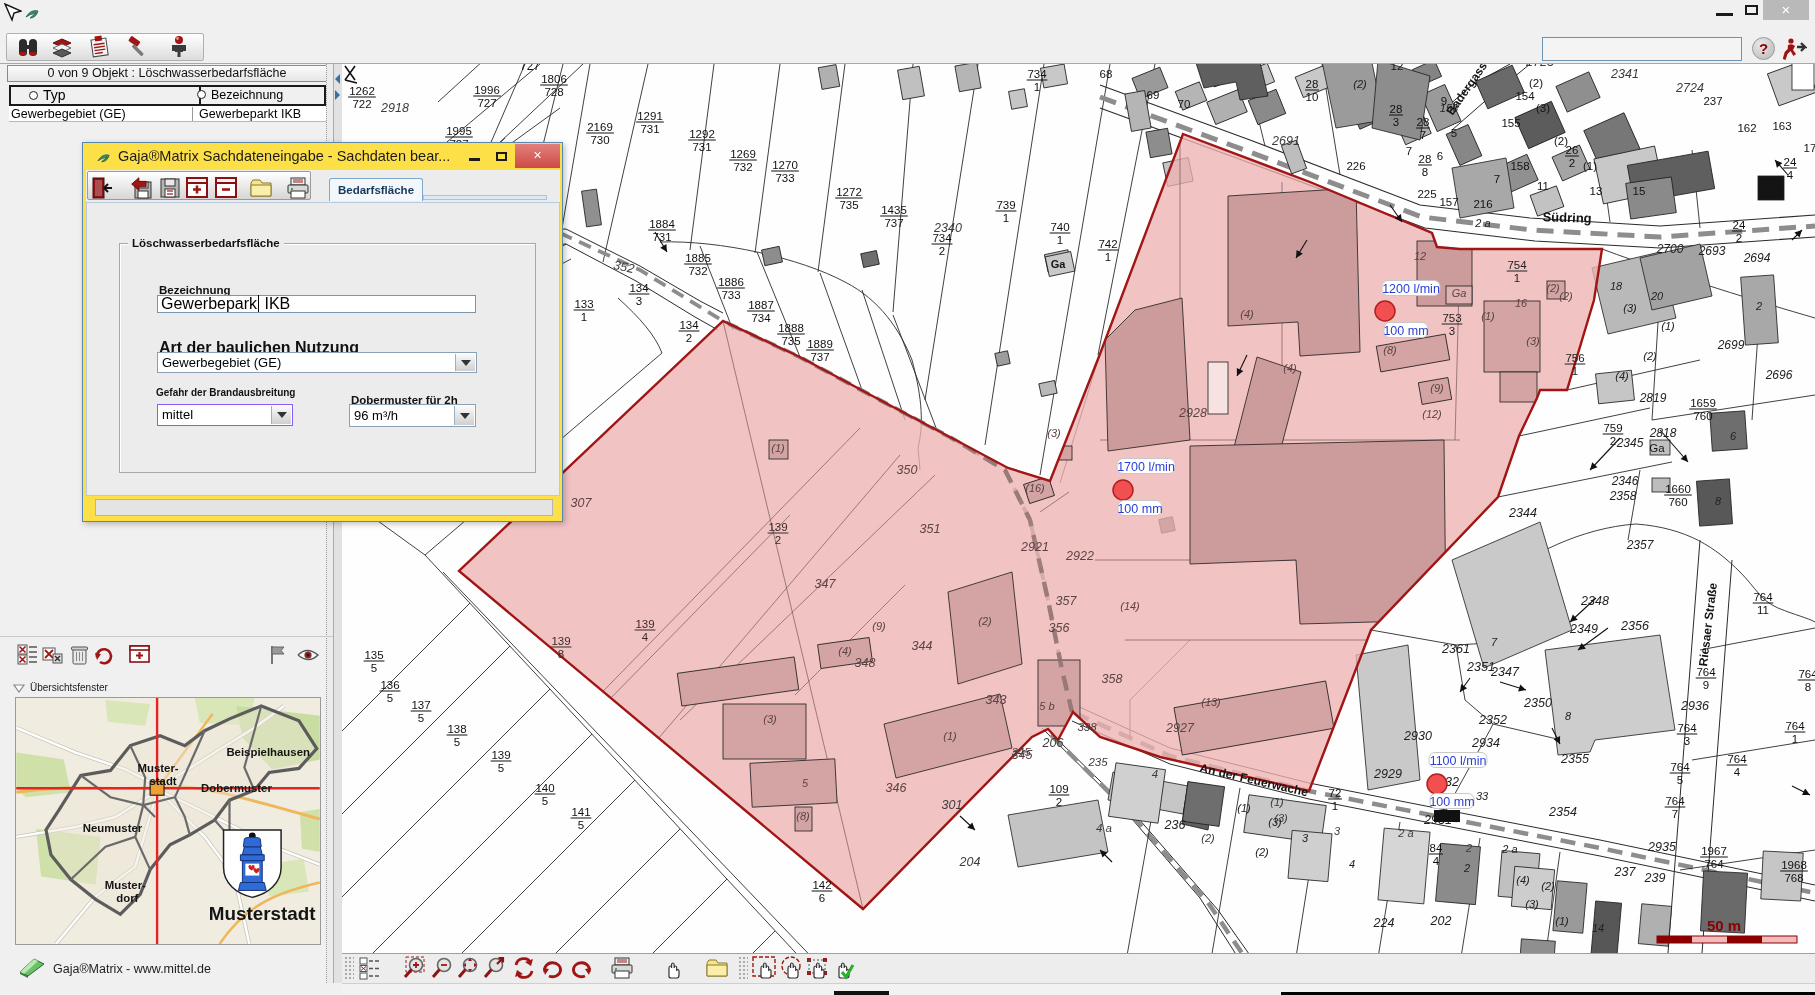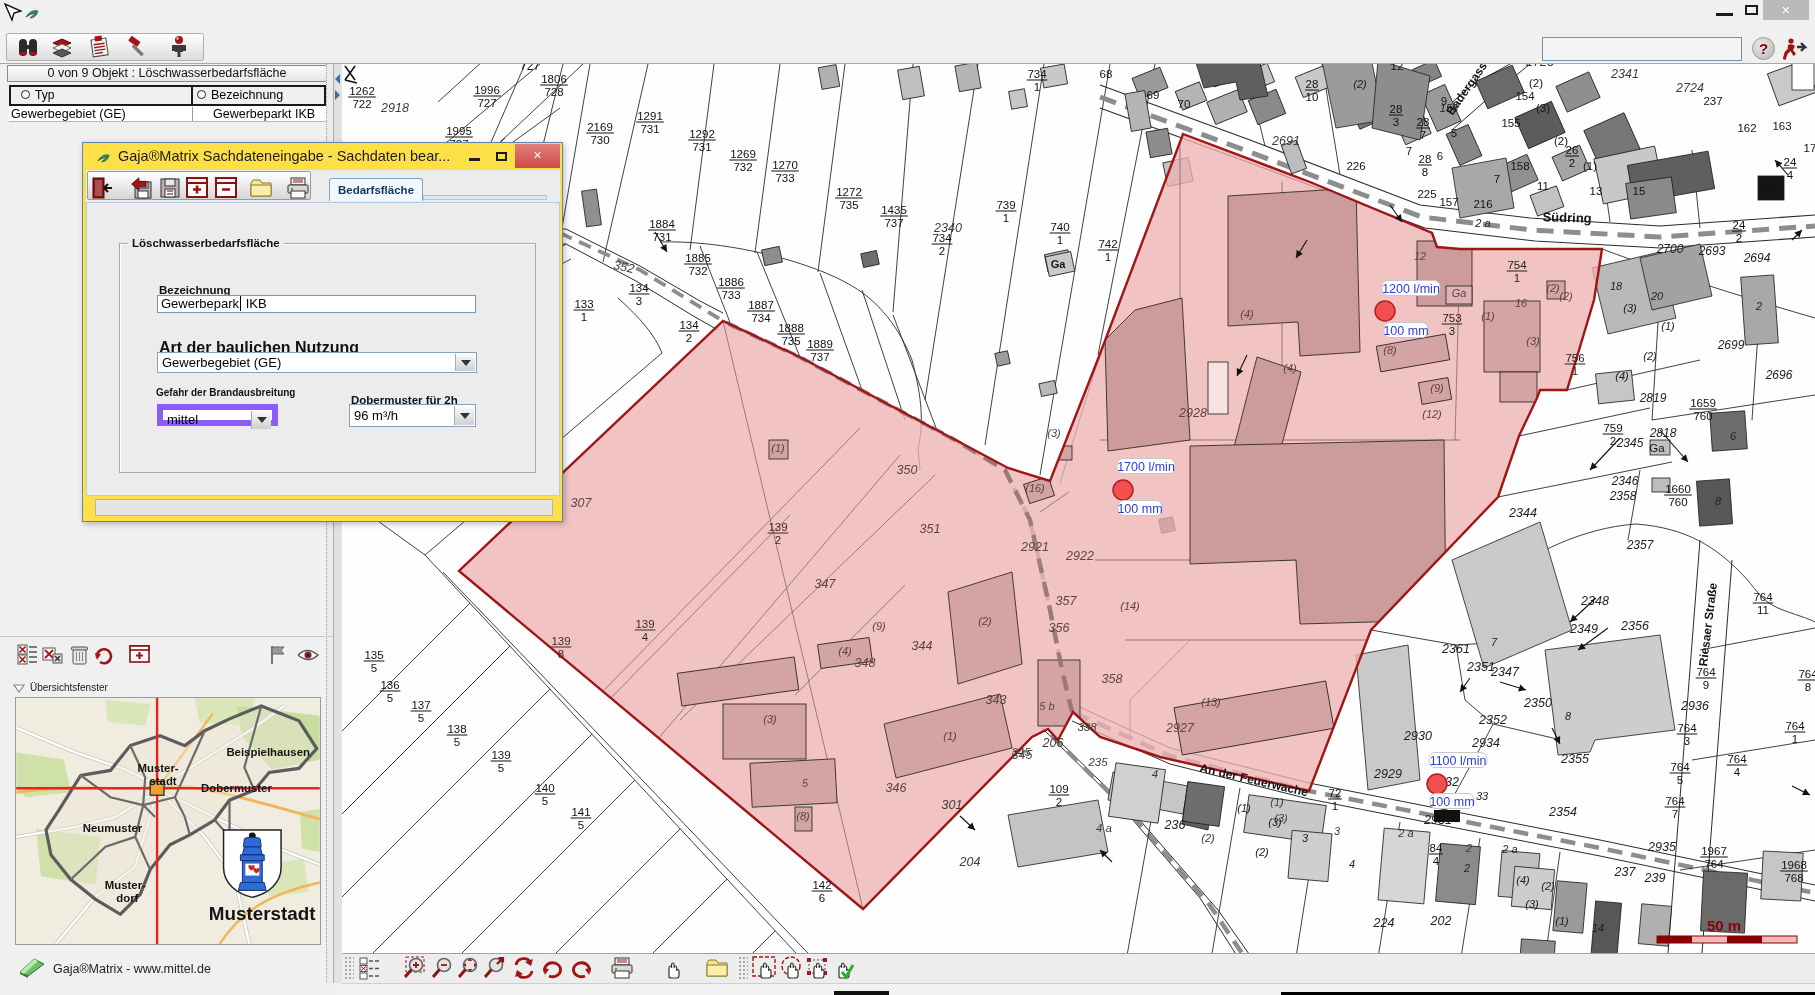--- a/index.html
+++ b/index.html
@@ -61,26 +61,26 @@
 <svg width="24" height="24" viewBox="0 0 24 24" style="position:absolute;left:167px;top:35px">
     <circle cx="12" cy="5" r="4" fill="#a01616"></circle>
     <circle cx="10.5" cy="3.5" r="1.4" fill="#e89090"></circle>
     <path d="M8,10 h8 v7 h-2.5 v5 h-3 v-5 H8 z" fill="#3a3a3a"></path>
     <rect x="5" y="10" width="3" height="6" fill="#3a3a3a"></rect>
     <rect x="16" y="10" width="3" height="6" fill="#3a3a3a"></rect>
   </svg>
 
 <div class="abs" style="left:7px;top:65px;width:320px;height:17px;background:linear-gradient(#fbfbfb,#e6e6e6);border:1px solid #8a8a8a;font-size:12.5px;color:#111;text-align:center;line-height:15px">0 von 9 Objekt : Löschwasserbedarfsfläche</div>
 <div class="abs" style="left:9px;top:85px;width:317px;height:21px;border:2px solid #1a1a1a;background:#f0f0f0">
-  <div class="abs" style="left:4px;top:0;width:178px;height:17px;border-right:2px solid #1a1a1a;font-size:12px;line-height:17px"><span style="display:inline-block;width:9px;height:9px;border:1.5px solid #222;border-radius:50%;background:#fff;margin:0 5px 0 6px"></span>Typ</div>
+  <div class="abs" style="left:12px;top:0;width:178px;height:17px;border-right:2px solid #1a1a1a;font-size:14px;line-height:17px"><span style="display:inline-block;width:9px;height:9px;border:1.5px solid #222;border-radius:50%;background:#fff;margin:0 5px 0 6px"></span>Typ</div>
   <div class="abs" style="left:180px;top:0;width:133px;height:17px;font-size:12.5px;line-height:17px"><span style="display:inline-block;width:9px;height:9px;border:1.5px solid #222;border-radius:50%;background:#fff;margin:0 5px 0 6px"></span>Bezeichnung</div>
 </div>
 <div class="abs" style="left:9px;top:106px;width:317px;height:16px;background:#fff;border-bottom:1px solid #b8b8b8;font-size:12.5px;color:#000">
   <span class="abs" style="left:2px;top:1px">Gewerbegebiet (GE)</span>
-  <span class="abs" style="left:183px;top:1px;border-left:1px solid #999;padding-left:20px">Gewerbeparkt IKB</span>
+  <span class="abs" style="left:183px;top:1px;border-left:1px solid #999;padding-left:6px">Gewerbeparkt IKB</span>
 </div>
 <div class="abs" style="left:326px;top:64px;width:7px;height:919px;background:#ececec;border-left:1px dotted #999"></div>
 <div class="abs" style="left:333px;top:64px;width:9px;height:919px;background:#e2e2e2;border-left:1px solid #ababab"></div>
 <svg class="abs" width="9" height="30" viewBox="0 0 9 30" style="left:333px;top:72px">
     <path d="M7,2 L2,7 L7,12 z" fill="#3a6ea5"></path>
     <path d="M2,18 L7,23 L2,28 z" fill="#3a6ea5"></path>
   </svg>
 
 <div class="abs" style="left:0;top:636px;width:333px;height:1px;background:#c8c8c8"></div>
 <div class="abs" style="left:6px;top:641px;width:320px;height:27px;background:#f0f0f0"></div>
@@ -1031,29 +1031,29 @@
     <div class="abs" style="left:429px;top:-1px;width:45px;height:24px;background:linear-gradient(#e2807c,#cd4a45);color:#fff;font-size:14px;text-align:center;line-height:23px">×</div>
   </div>
   <div class="abs" style="left:3px;top:27px;width:474px;height:32px;background:#ececec"></div>
   <div class="abs" style="left:4px;top:28px;width:224px;height:29px;background:linear-gradient(#ffffff,#d6d6d6);border:1px solid #9a9a9a;border-radius:2px"></div>
   <div class="abs" style="left:246px;top:35px;width:94px;height:23px;background:#f2f7fb;border:1px solid #7da7cc;border-bottom:none;border-radius:3px 3px 0 0;font-size:11.5px;font-weight:bold;color:#16365c;text-align:center;line-height:22px">Bedarfsfläche</div>
   <div class="abs" style="left:340px;top:52px;width:124px;height:5px;background:#dbe9f5;border:1px solid #aac4da"></div>
   <div class="abs" style="left:3px;top:59px;width:474px;height:294px;background:#ececec;border:1px solid #b8cadc"></div>
   <div class="abs" style="left:36px;top:100px;width:417px;height:230px;border:1px solid #a8a8a8;box-shadow:1px 1px 0 #fff inset"></div>
   <div class="abs" style="left:45px;top:94px;background:#ececec;padding:0 4px;font-size:11.5px;font-weight:bold;color:#111">Löschwasserbedarfsfläche</div>
   <div class="abs" style="left:76px;top:141px;font-size:11.5px;font-weight:bold;color:#111">Bezeichnung</div>
-  <div class="abs" style="left:74px;top:152px;width:319px;height:18px;background:#fff;border:1px solid #7996ac;font-size:13px;color:#000;line-height:16px;padding-left:3px">Gewerbepark<span style="border-left:1px solid #000;margin-left:1px;padding-left:1px"></span> IKB</div>
+  <div class="abs" style="left:74px;top:152px;width:319px;height:18px;background:#fff;border:1px solid #7996ac;font-size:16px;color:#000;line-height:16px;padding-left:3px">Gewerbepark<span style="border-left:1px solid #000;margin-left:1px;padding-left:1px"></span> IKB</div>
   <div class="abs" style="left:76px;top:196px;font-size:16px;font-weight:bold;color:#111">Art der baulichen Nutzung</div>
   <div class="abs" style="left:74px;top:209px;width:320px;height:21px;background:#fff;border:1px solid #8aa0b4;font-size:13px;line-height:19px;padding-left:4px">Gewerbegebiet (GE)
     <div class="abs" style="right:1px;top:1px;width:20px;height:17px;background:linear-gradient(#fafafa,#cfcfcf);border-left:1px solid #9ab0c4">
         <div class="abs" style="left:5px;top:6px;border-left:5px solid transparent;border-right:5px solid transparent;border-top:6px solid #333"></div>
       </div>
   </div>
   <div class="abs" style="left:73px;top:244px;font-size:10px;font-weight:bold;color:#111">Gefahr der Brandausbreitung</div>
-  <div class="abs" style="left:74px;top:261px;width:121px;height:22px;background:#fff;border:6px solid #8b5cf6;font-size:13px;line-height:20px;padding-left:4px">mittel
+  <div class="abs" style="left:74px;top:261px;width:136px;height:22px;background:#fff;border:1px solid #8b5cf6;font-size:13px;line-height:20px;padding-left:4px">mittel
     <div class="abs" style="right:1px;top:1px;width:20px;height:18px;background:linear-gradient(#fafafa,#cfcfcf);border-left:1px solid #9ab0c4">
         <div class="abs" style="left:5px;top:6px;border-left:5px solid transparent;border-right:5px solid transparent;border-top:6px solid #333"></div>
       </div>
   </div>
   <div class="abs" style="left:268px;top:251px;font-size:11.5px;font-weight:bold;color:#111">Dobermuster für 2h</div>
   <div class="abs" style="left:266px;top:261px;width:127px;height:23px;background:#fff;border:1px solid #8aa0b4;font-size:13px;line-height:21px;padding-left:4px">96 m³/h
     <div class="abs" style="right:1px;top:1px;width:20px;height:19px;background:linear-gradient(#fafafa,#cfcfcf);border-left:1px solid #9ab0c4">
         <div class="abs" style="left:5px;top:7px;border-left:5px solid transparent;border-right:5px solid transparent;border-top:6px solid #333"></div>
       </div>
   </div>

